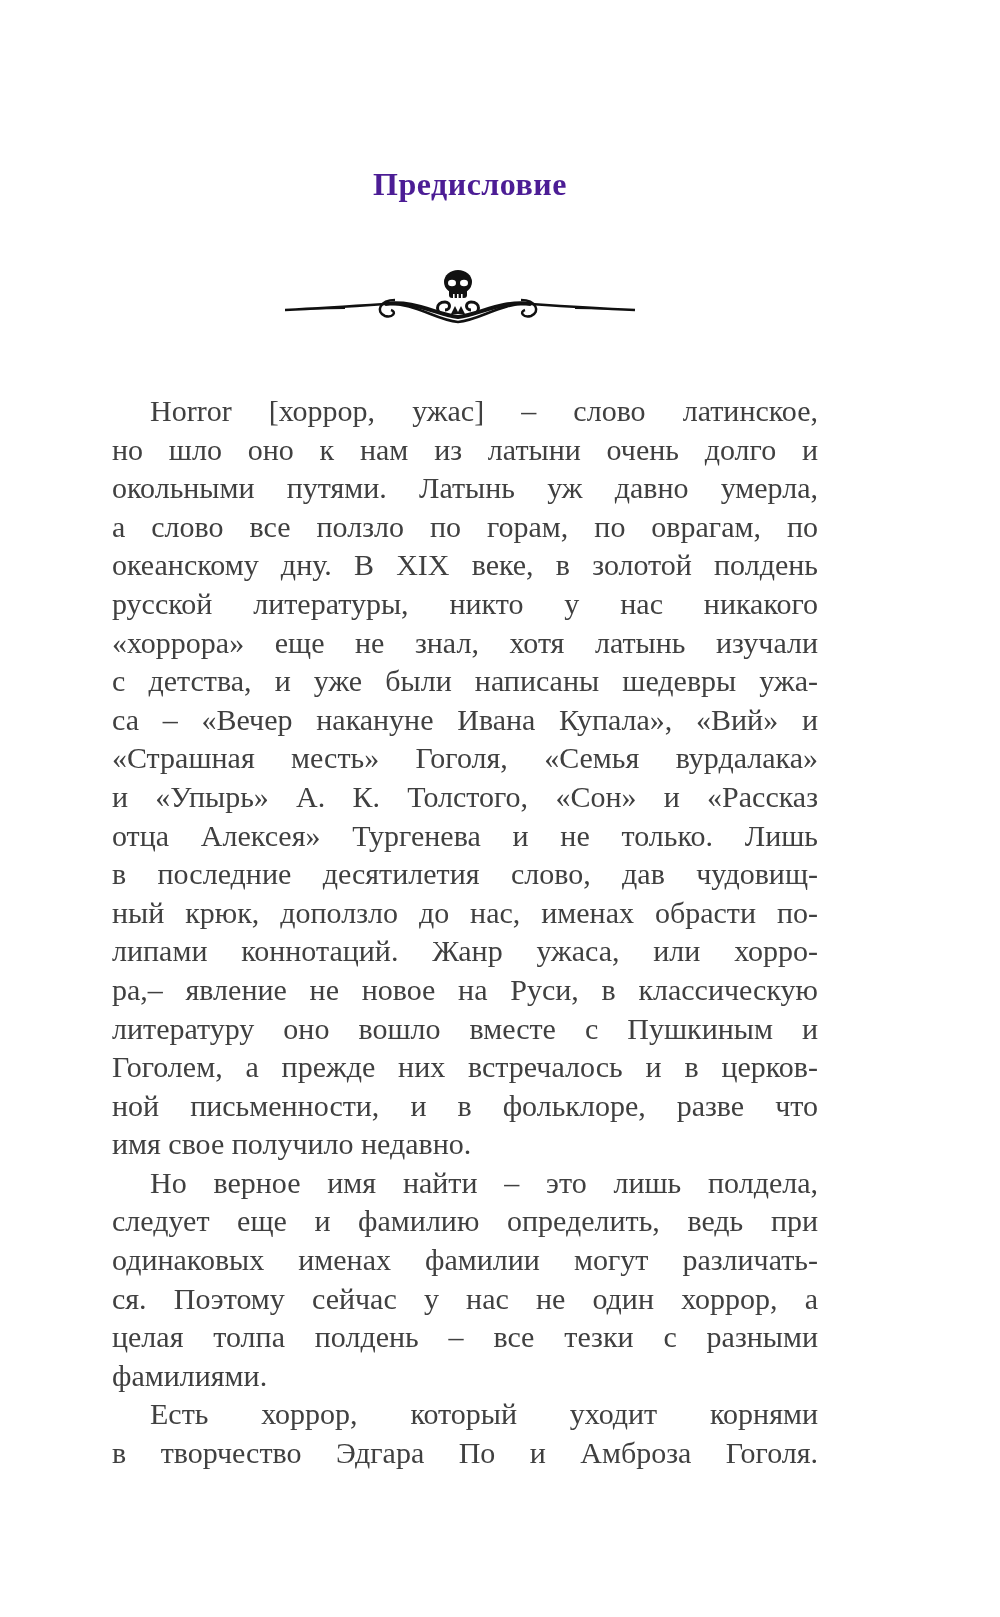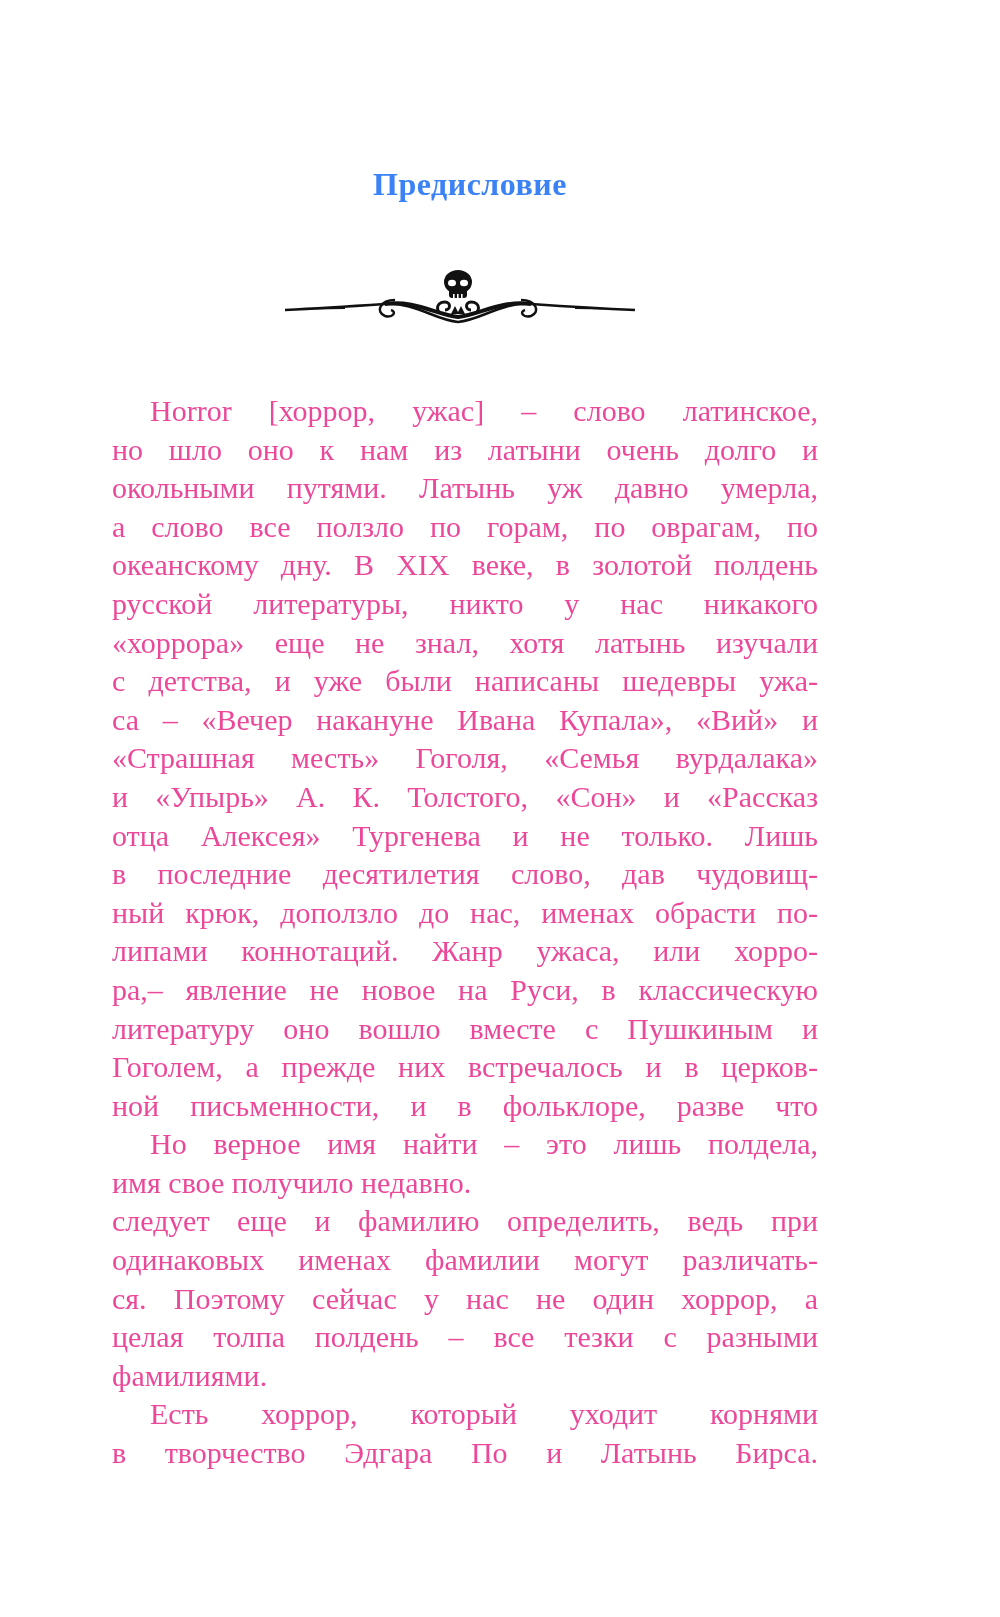--- a/index.html
+++ b/index.html
@@ -23,38 +23,38 @@
     }
     .title {
       position: absolute;
       top: 166px;
       left: 0;
       width: 940px;
       text-align: center;
       font-weight: bold;
       font-size: 32px;
       letter-spacing: 0.5px;
-      color: #3b82f6;
+      color: #4c1d95;
     }
     .ornament {
       position: absolute;
       left: 285px;
       top: 270px;
       width: 380px;
       height: 70px;
     }
     .body-text {
       position: absolute;
       left: 112px;
       top: 392px;
       width: 706px;
       font-size: 30px;
       line-height: 38.6px;
       text-align: justify;
-      color: #ec4899;
+      color: #404040;
     }
     .line {
       display: block;
       white-space: nowrap;
       text-align: justify;
       text-align-last: justify;
       height: 38.6px;
     }
     .line.indent {
       padding-left: 38px;
@@ -114,26 +114,26 @@
     <span class="line">«Страшная месть» Гоголя, «Семья вурдалака»</span>
     <span class="line">и «Упырь» А. К. Толстого, «Сон» и «Рассказ</span>
     <span class="line">отца Алексея» Тургенева и не только. Лишь</span>
     <span class="line">в последние десятилетия слово, дав чудовищ-</span>
     <span class="line">ный крюк, доползло до нас, именах обрасти по-</span>
     <span class="line">липами коннотаций. Жанр ужаса, или хорро-</span>
     <span class="line">ра,– явление не новое на Руси, в классическую</span>
     <span class="line">литературу оно вошло вместе с Пушкиным и</span>
     <span class="line">Гоголем, а прежде них встречалось и в церков-</span>
     <span class="line">ной письменности, и в фольклоре, разве что</span>
+    <span class="line last">имя свое получило недавно.</span>
+
     <span class="line indent">Но верное имя найти – это лишь полдела,</span>
-
-    <span class="line last">имя свое получило недавно.</span>
     <span class="line">следует еще и фамилию определить, ведь при</span>
     <span class="line">одинаковых именах фамилии могут различать-</span>
     <span class="line">ся. Поэтому сейчас у нас не один хоррор, а</span>
     <span class="line">целая толпа полдень – все тезки с разными</span>
     <span class="line last">фамилиями.</span>
 
     <span class="line indent">Есть хоррор, который уходит корнями</span>
-    <span class="line">в творчество Эдгара По и Латынь Бирса.</span>
+    <span class="line">в творчество Эдгара По и Амброза Гоголя.</span>
   </div>
 
 </div>
 
 </body></html>

